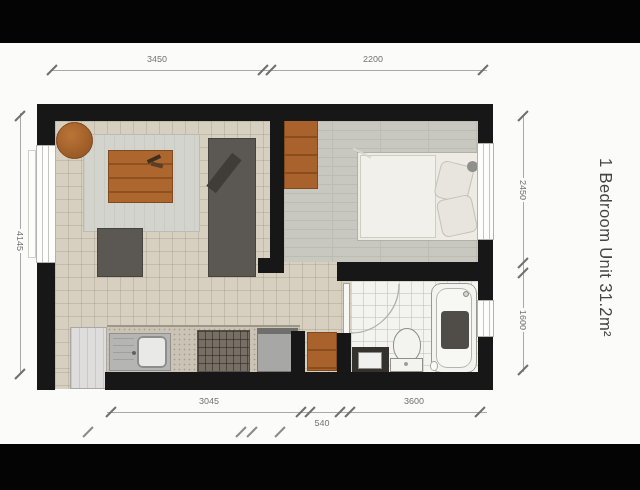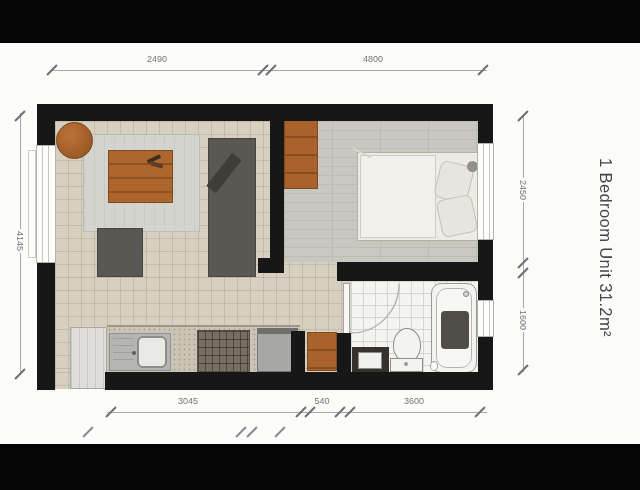--- a/index.html
+++ b/index.html
@@ -145,22 +145,22 @@
   <div class="window vlines" style="left:36px;top:145px;width:20px;height:118px;"></div>
   <div class="sill" style="left:28px;top:150px;width:8px;height:108px;"></div>
   <div class="window vlines" style="left:477px;top:143px;width:17px;height:97px;"></div>
   <div class="window vlines" style="left:477px;top:300px;width:17px;height:37px;"></div>
 
   <div class="dimline" style="left:50px;top:70px;width:437px;height:1px;"></div>
   <div class="tick" style="left:52px;top:70px;"></div>
   <div class="tick" style="left:263px;top:70px;"></div>
   <div class="tick" style="left:271px;top:70px;"></div>
   <div class="tick" style="left:483px;top:70px;"></div>
-  <div class="dimlabel" style="left:157px;top:59px;">2490</div>
-  <div class="dimlabel" style="left:373px;top:59px;">4800</div>
+  <div class="dimlabel" style="left:157px;top:59px;">3450</div>
+  <div class="dimlabel" style="left:373px;top:59px;">2200</div>
 
   <div class="dimline" style="left:20px;top:113px;width:1px;height:262px;"></div>
   <div class="tick" style="left:20px;top:116px;"></div>
   <div class="tick" style="left:20px;top:374px;"></div>
   <div class="dimlabel vert" style="left:20px;top:241px;">4145</div>
 
   <div class="dimline" style="left:523px;top:114px;width:1px;height:258px;"></div>
   <div class="tick" style="left:523px;top:116px;"></div>
   <div class="tick" style="left:523px;top:263px;"></div>
   <div class="tick" style="left:523px;top:273px;"></div>
@@ -168,22 +168,22 @@
   <div class="dimlabel vert" style="left:523px;top:190px;">2450</div>
   <div class="dimlabel vert" style="left:523px;top:320px;">1600</div>
 
   <div class="dimline" style="left:107px;top:412px;width:380px;height:1px;"></div>
   <div class="tick" style="left:111px;top:412px;"></div>
   <div class="tick" style="left:301px;top:412px;"></div>
   <div class="tick" style="left:310px;top:412px;"></div>
   <div class="tick" style="left:340px;top:412px;"></div>
   <div class="tick" style="left:350px;top:412px;"></div>
   <div class="tick" style="left:480px;top:412px;"></div>
-  <div class="dimlabel" style="left:188px;top:401px;">3045</div>
-  <div class="dimlabel" style="left:322px;top:401px;">540</div>
+  <div class="dimlabel" style="left:209px;top:401px;">3045</div>
+  <div class="dimlabel" style="left:322px;top:423px;">540</div>
   <div class="dimlabel" style="left:414px;top:401px;">3600</div>
 
   <div class="tick" style="left:88px;top:432px;background:#8a8a8a;"></div>
   <div class="tick" style="left:241px;top:432px;background:#8a8a8a;"></div>
   <div class="tick" style="left:252px;top:432px;background:#8a8a8a;"></div>
   <div class="tick" style="left:280px;top:432px;background:#8a8a8a;"></div>
 
   <div class="plan-title" style="left:596px;top:104px;height:286px;display:flex;align-items:center;justify-content:center;">1 Bedroom Unit 31.2m²</div>
 
 </div>

